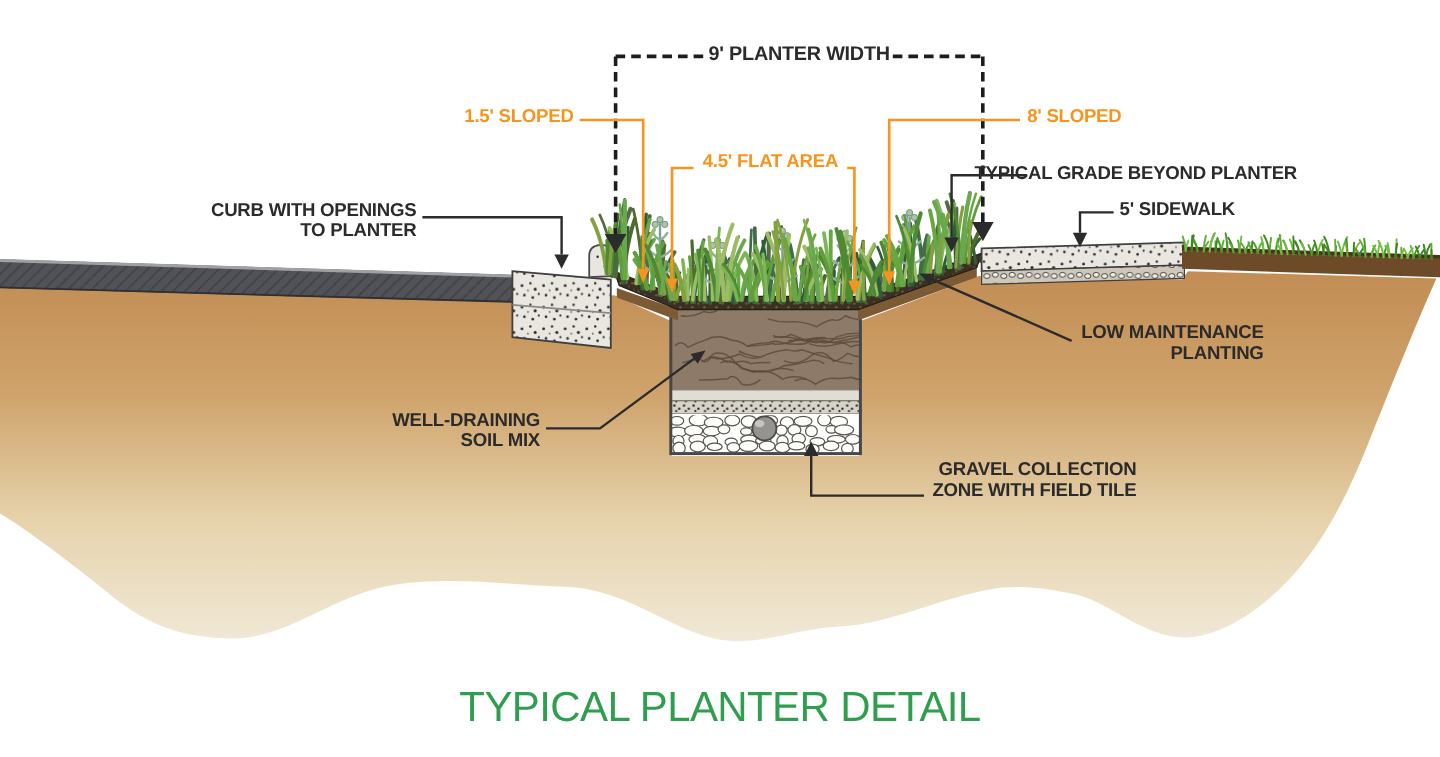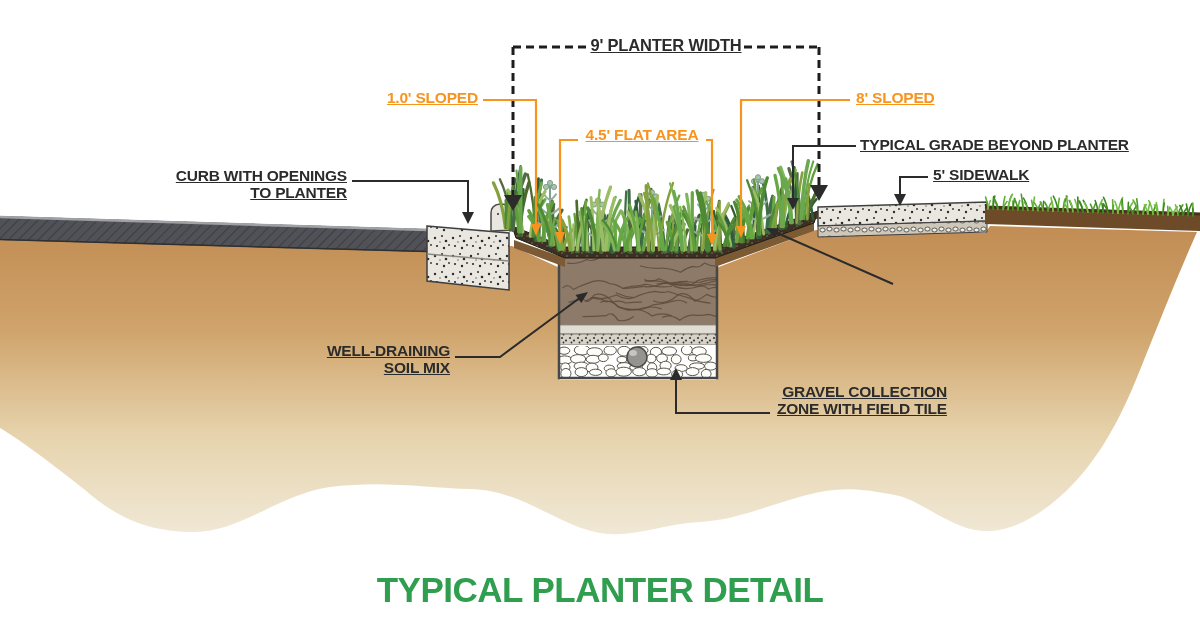--- a/index.html
+++ b/index.html
@@ -1,28 +1,28 @@
 <!DOCTYPE html>
 <html style="--orange: #F7941E; --green: #2F9E4E; --ink: #2B2B2B;"><head>
 <meta charset="utf-8">
 <style>
   :root{ --orange:#F7941E; --green:#2F9E4E; --ink:#2B2B2B; }
   html,body{margin:0;padding:0;background:#fff;}
   .stage{position:relative;width:1200px;height:631px;background:#ffffff;overflow:hidden;
          font-family:"Liberation Sans",sans-serif;}
   .stage svg{position:absolute;left:0;top:0;}
   .lbl{position:absolute;font-weight:700;font-size:15.5px;line-height:16.5px;
-       color:var(--ink);letter-spacing:-0.2px;white-space:nowrap;text-decoration:underline;}
+       color:var(--ink);letter-spacing:-0.2px;white-space:nowrap;}
   .lbl span{display:block;text-align:right;}
   .lbl.orange{color:var(--orange);}
   .lbl.ra{text-align:right;}
   .lbl.ca{text-align:center;}
   .dimtop{font-size:16.5px;}
   .title{position:absolute;left:0;top:570px;width:1200px;text-align:center;
-         font-weight:700;font-size:35px;letter-spacing:-0.5px;color:var(--green);}
+         font-weight:400;font-size:35px;letter-spacing:-0.5px;color:var(--green);}
   
   .oln{stroke:var(--orange);stroke-width:2.2;fill:none;}
   .ofill{fill:var(--orange);stroke:none;}
   .kln{stroke:var(--ink);stroke-width:2;fill:none;}
   .kfill{fill:var(--ink);stroke:none;}
   .dash{stroke:#1d1d1f;stroke-width:3;stroke-dasharray:8 5;fill:none;}
 </style>
 </head>
 <body>
 
@@ -594,35 +594,39 @@
       <polygon class="kfill" points="766,228 779,228.2 775,237.4"></polygon>
       <path class="kln" d="M455,357 H500 L581,297"></path>
       <polygon class="kfill" points="588,292 581.4,303.1 575.5,295.1"></polygon>
       <path class="kln" d="M770,413 H676 V380"></path>
       <polygon class="kfill" points="670,380 682,380 676,368"></polygon>
     </g>
   </svg>
 
   <div class="lbl ca dimtop" style="left:566px;top:37px;width:200px">9' PLANTER WIDTH</div>
 
-  <div class="lbl orange ra" style="left:278px;top:90px;width:200px">1.0' SLOPED</div>
+  <div class="lbl orange ra" style="left:278px;top:90px;width:200px">1.5' SLOPED</div>
 
   <div class="lbl orange ca" style="left:542px;top:127px;width:200px">4.5' FLAT AREA</div>
 
   <div class="lbl orange" style="left:856px;top:90px">8' SLOPED</div>
 
-  <div class="lbl" style="left:860px;top:137px">TYPICAL GRADE BEYOND PLANTER</div>
+  <div class="lbl" style="left:812px;top:137px">TYPICAL GRADE BEYOND PLANTER</div>
 
   <div class="lbl" style="left:933px;top:167px">5' SIDEWALK</div>
 
   <div class="lbl ra" style="left:147px;top:168px;width:200px">
     <span>CURB WITH OPENINGS</span>
     <span>TO PLANTER</span>
   </div>
 
+  <div class="lbl" style="left:901px;top:270px">
+    <span>LOW MAINTENANCE</span>
+    <span>PLANTING</span>
+  </div>
 
   <div class="lbl ra" style="left:250px;top:343px;width:200px">
     <span>WELL-DRAINING</span>
     <span>SOIL MIX</span>
   </div>
 
   <div class="lbl" style="left:777px;top:384px">
     <span>GRAVEL COLLECTION</span>
     <span>ZONE WITH FIELD TILE</span>
   </div>

